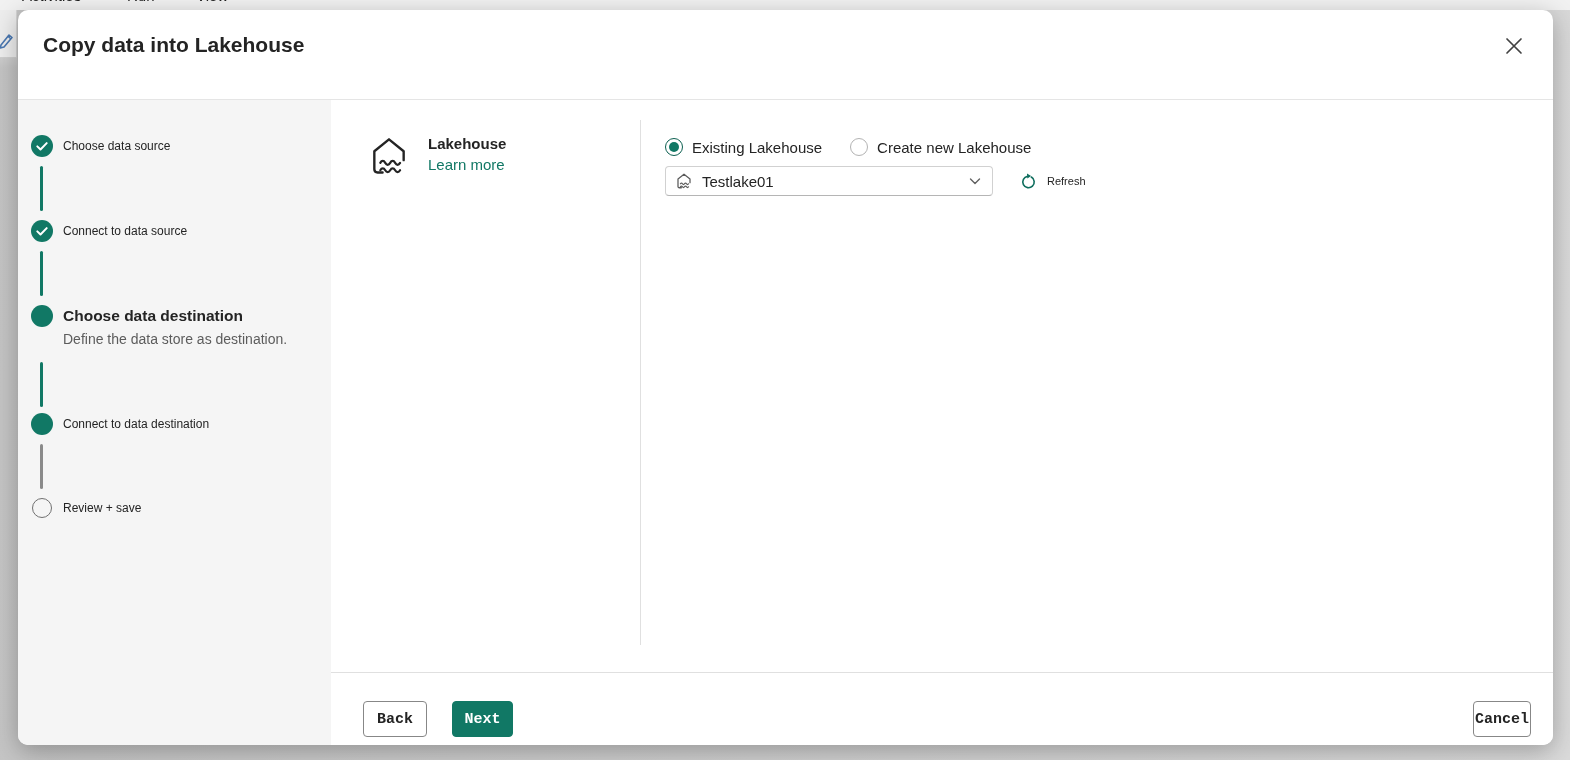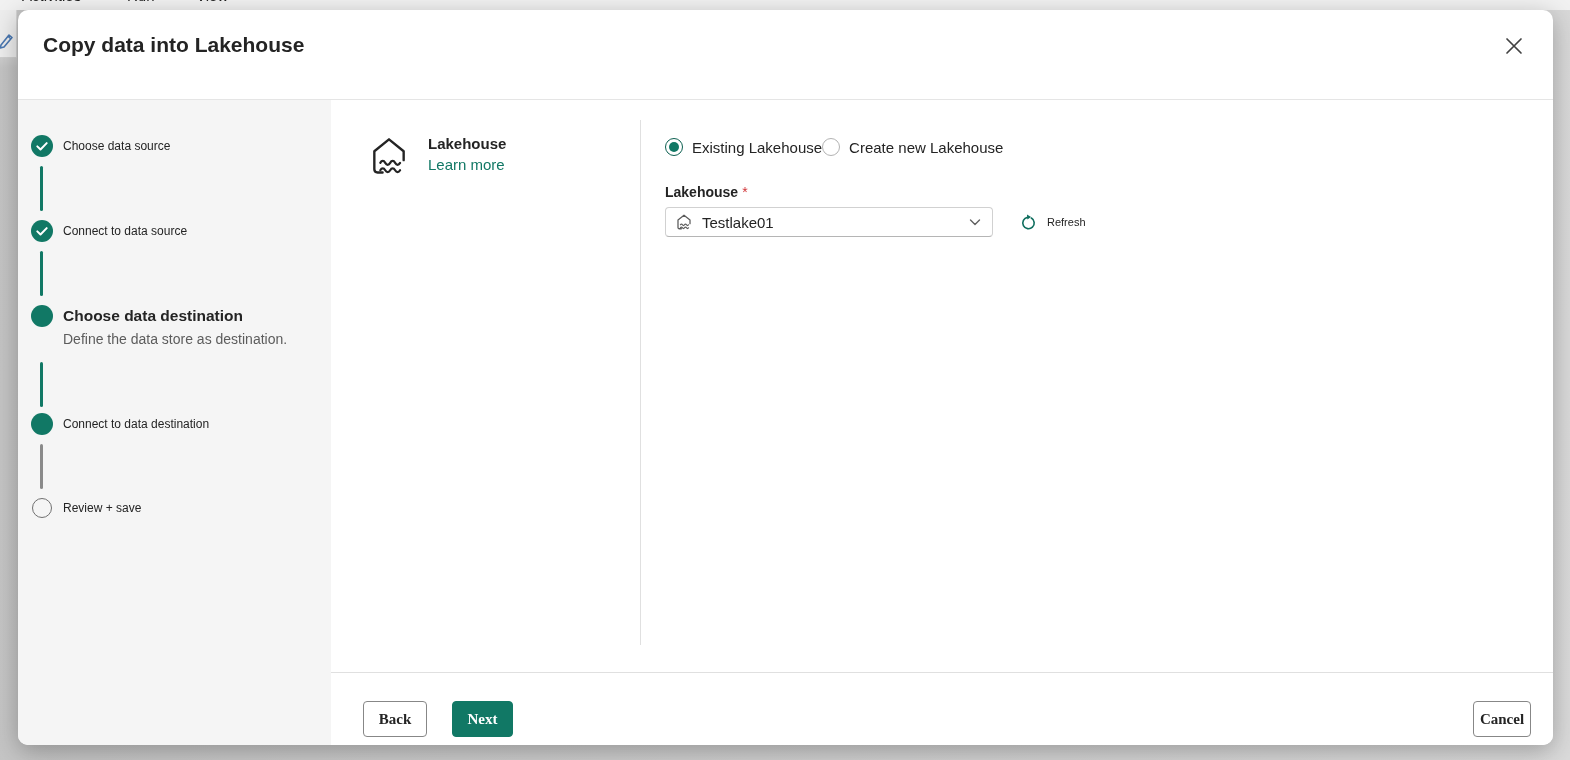--- a/index.html
+++ b/index.html
@@ -56,21 +56,21 @@
   .main { position:relative; flex:1; background:#fff; }
 
   .dest-type { position:absolute; left:36px; top:33px; display:flex; align-items:flex-start; }
   .dest-type-text { margin-left:17px; }
   .dest-type-title { font-size:15px; font-weight:700; color:#242424; margin-top:2px; }
   .learn-more { display:inline-block; font-size:15px; color:#117865; text-decoration:none; margin-top:4px; }
 
   .vdivider { position:absolute; left:309px; top:20px; height:525px; width:1px; background:#e0e0e0; }
 
   .form { position:absolute; left:334px; top:35px; }
-  .radio-row { display:flex; align-items:center; height:24px; }
+  .radio-row { display:flex; align-items:center; gap:28px; height:24px; }
   .radio-opt { display:flex; align-items:center; cursor:pointer; }
   .radio-dot { width:18px; height:18px; border-radius:50%; background:#fff; position:relative; }
   .radio-dot.on { border:1.4px solid #0c5f50; }
   .radio-dot.on::after { content:""; position:absolute; left:2.6px; top:2.6px;
     width:10px; height:10px; border-radius:50%; background:#117865; }
   .radio-dot.off { border:1.4px solid #b3b3b3; }
   .radio-label { margin-left:9px; font-size:15px; color:#242424; }
 
   .field-label { margin-top:25px; font-size:14px; font-weight:600; color:#242424; }
   .req { color:#d13438; margin-left:4px; font-weight:400; }
@@ -82,21 +82,21 @@
   .combo-value { margin-left:9px; font-size:15px; color:#242424; }
   .combo-chevron { margin-left:auto; display:flex; }
   .refresh-btn { display:flex; align-items:center; margin-left:26px; background:none;
     border:none; cursor:pointer; padding:0; }
   .refresh-label { margin-left:9px; font-size:11px; color:#242424;
     font-family:"Liberation Sans", sans-serif; }
 
   
   .footer-divider { position:absolute; left:0; right:0; top:572px; height:1px; background:#e0e0e0; }
   .btn { position:absolute; top:601px; height:36px; border-radius:4px;
-    font-family:Liberation Serif, serif; font-size:15px; font-weight:600;
+    font-family:Liberation Mono, monospace; font-size:15px; font-weight:600;
     cursor:pointer; }
   .btn-back { left:32px; width:64px; background:#fff; border:1px solid #878787; color:#242424; }
   .btn-next { left:121px; width:61px; background:#117865; border:1px solid #117865; color:#fff; }
   .btn-cancel { right:22px; width:58px; background:#fff; border:1px solid #878787; color:#242424; }
 </style>
 </head>
 <body>
 
 <div class="top-strip">
   <span class="menu-activities">Activities</span>
@@ -188,23 +188,20 @@
           <div class="radio-opt">
             <span class="radio-dot on"></span>
             <span class="radio-label">Existing Lakehouse</span>
           </div>
           <div class="radio-opt">
             <span class="radio-dot off"></span>
             <span class="radio-label">Create new Lakehouse</span>
           </div>
         </div>
 
-        <div class="field-label">
-          <span>Lakehouse</span><span class="req">*</span>
-        </div>
 
         <div class="combo-row">
           <div class="combobox">
             <svg width="18" height="18" viewBox="0 0 48 48">
               <path d="M17 42 H11.5 Q8 42 8 38.5 V18.8 L24 5.8 L40 18.8 V28.5" fill="none" stroke="#5c5c5c" stroke-width="3.4" stroke-linecap="round" stroke-linejoin="round"></path>
               <path d="M14.5 31.5 c1.6 -2.8 3.8 -2.8 5.4 0 c1.6 2.8 3.8 2.8 5.4 0 c1.6 -2.8 3.8 -2.8 5.4 0 c1.6 2.8 3.8 2.8 5.4 0" fill="none" stroke="#5c5c5c" stroke-width="3.2" stroke-linecap="round"></path>
               <path d="M14.5 39.5 c1.6 -2.8 3.8 -2.8 5.4 0 c1.6 2.8 3.8 2.8 5.4 0 c1.6 -2.8 3.8 -2.8 5.4 0 c1.6 2.8 3.8 2.8 5.4 0" fill="none" stroke="#5c5c5c" stroke-width="3.2" stroke-linecap="round"></path>
             </svg>
             <span class="combo-value">Testlake01</span>
             <span class="combo-chevron">

